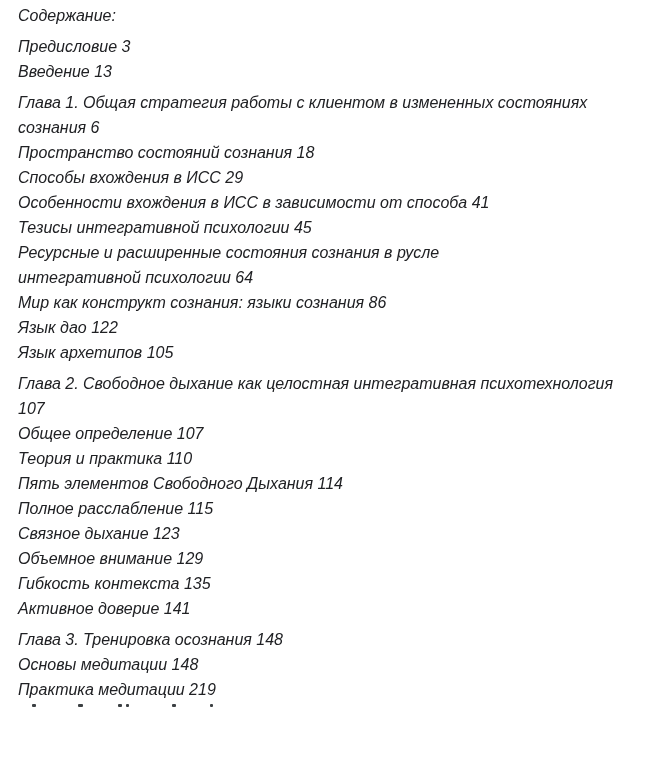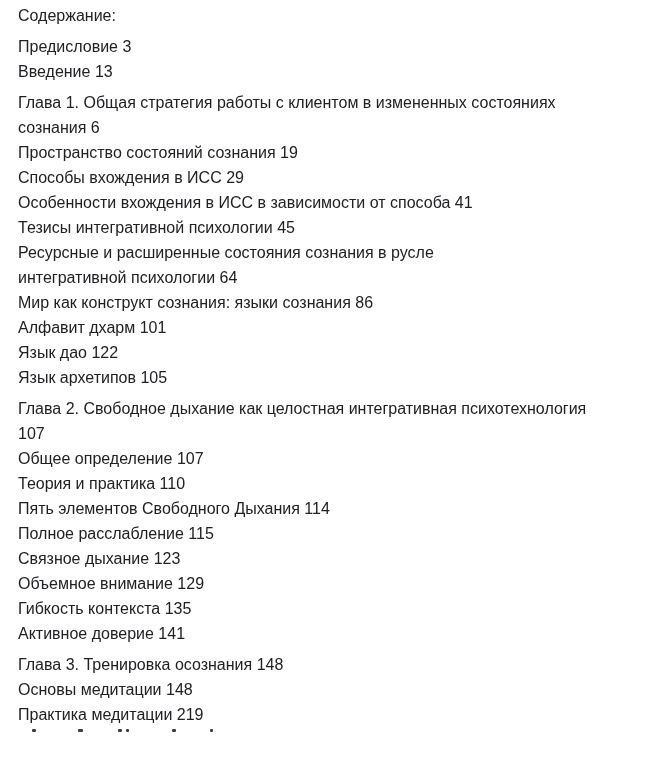--- a/index.html
+++ b/index.html
@@ -15,20 +15,21 @@
     font-size: 16px;
     line-height: 25px;
     color: #202124;
   }
   .page {
     padding: 3px 18px 0 18px;
   }
   .line {
     white-space: nowrap;
     height: 25px;
+    font-style: italic;
   }
   .block {
     margin-top: 6px;
   }
   
   .clipped-line {
     position: relative;
     height: 20px;
   }
   .mark {
@@ -47,28 +48,27 @@
   <div class="line">Содержание:</div>
 
   <div class="block">
     <div class="line">Предисловие 3</div>
     <div class="line">Введение 13</div>
   </div>
 
   <div class="block">
     <div class="line">Глава 1. Общая стратегия работы с клиентом в измененных состояниях</div>
     <div class="line">сознания 6</div>
-    <div class="line">Пространство состояний сознания 19</div>
+    <div class="line">Пространство состояний сознания 18</div>
     <div class="line">Способы вхождения в ИСС 29</div>
     <div class="line">Особенности вхождения в ИСС в зависимости от способа 41</div>
     <div class="line">Тезисы интегративной психологии 45</div>
     <div class="line">Ресурсные и расширенные состояния сознания в русле</div>
     <div class="line">интегративной психологии 64</div>
     <div class="line">Мир как конструкт сознания: языки сознания 86</div>
-    <div class="line">Алфавит дхарм 101</div>
     <div class="line">Язык дао 122</div>
     <div class="line">Язык архетипов 105</div>
   </div>
 
   <div class="block">
     <div class="line">Глава 2. Свободное дыхание как целостная интегративная психотехнология</div>
     <div class="line">107</div>
     <div class="line">Общее определение 107</div>
     <div class="line">Теория и практика 110</div>
     <div class="line">Пять элементов Свободного Дыхания 114</div>

